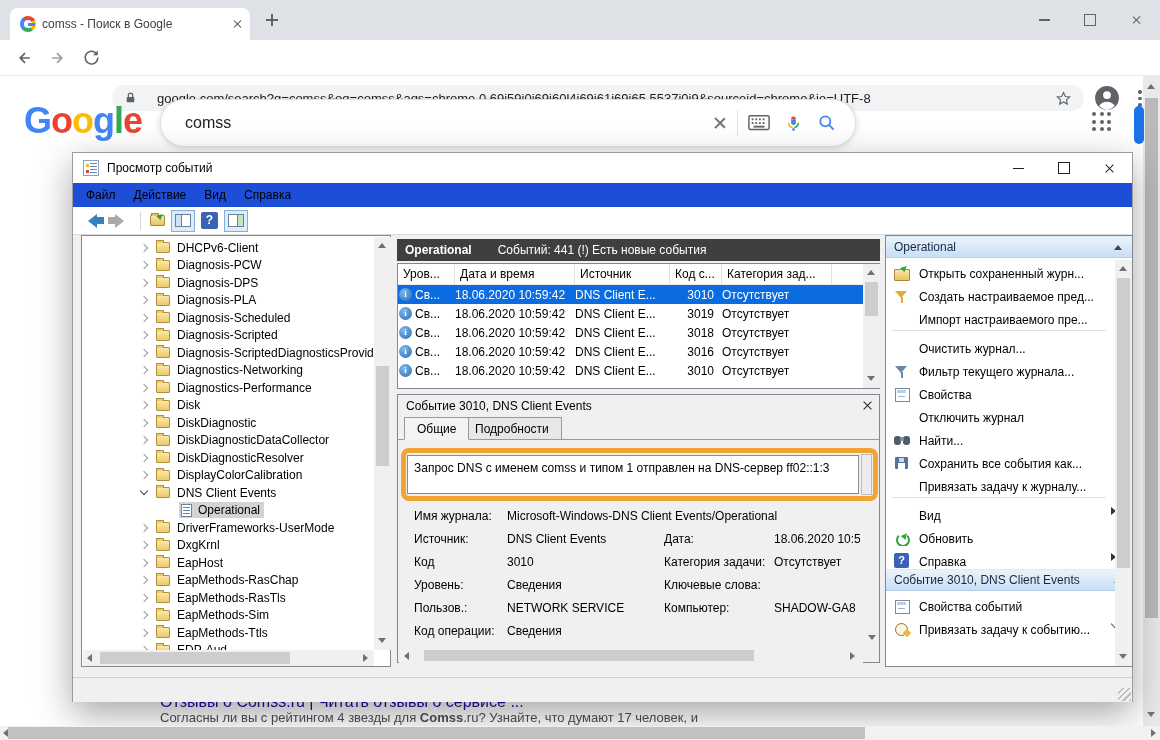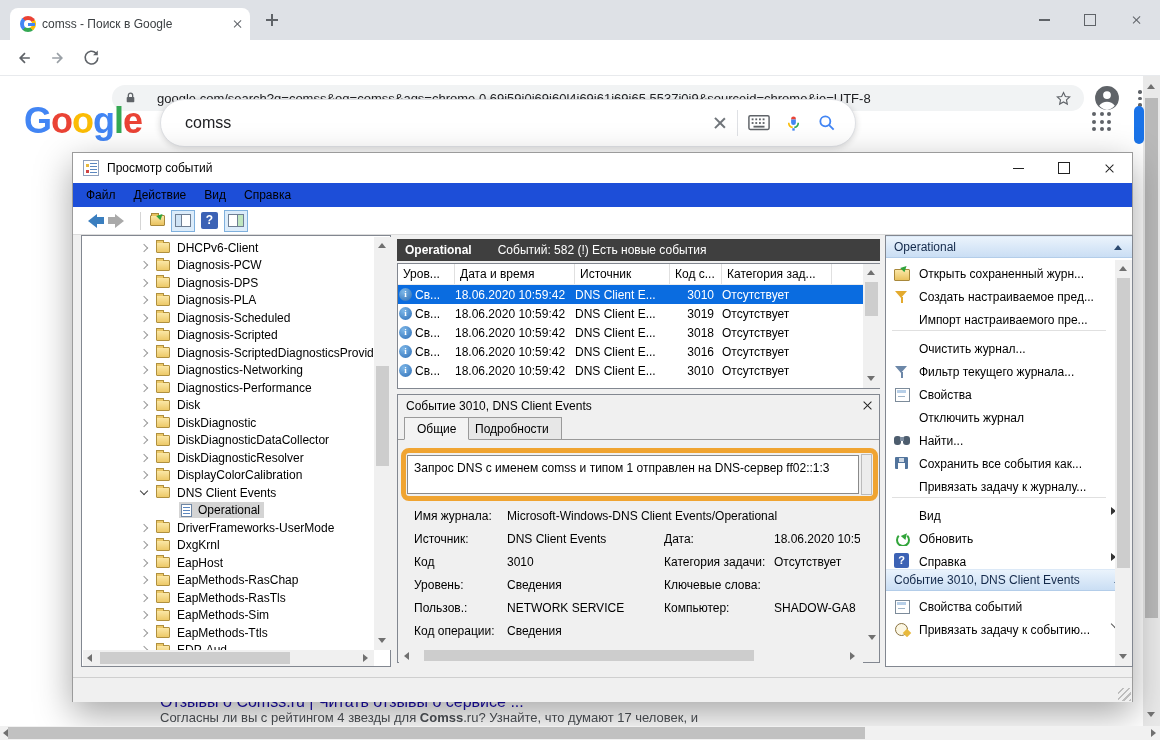--- a/index.html
+++ b/index.html
@@ -458,21 +458,21 @@
       <span class="sa sa-down" style="left:296px;top:402px"></span>
       <div id="tree-vthumb"></div>
       <div id="tree-hsb" class="wsb"></div>
       <span class="sa sa-left" style="left:5px;top:418px"></span>
       <span class="sa sa-right" style="left:281px;top:418px"></span>
       <div id="tree-hthumb"></div>
     </div>
 
     <div id="lv-cap">
       <span class="b">Operational</span>
-      <span>Событий: 582 (!) Есть новые события</span>
+      <span>Событий: 441 (!) Есть новые события</span>
     </div>
 
     <div id="lv">
       <div class="lv-head" id="lv-head">
           <span class="c w0">Уров...</span>
           <span class="c w1">Дата и время</span>
           <span class="c w2">Источник</span>
           <span class="c w3">Код с...</span>
           <span class="c w4">Категория зад...</span>
         </div>

